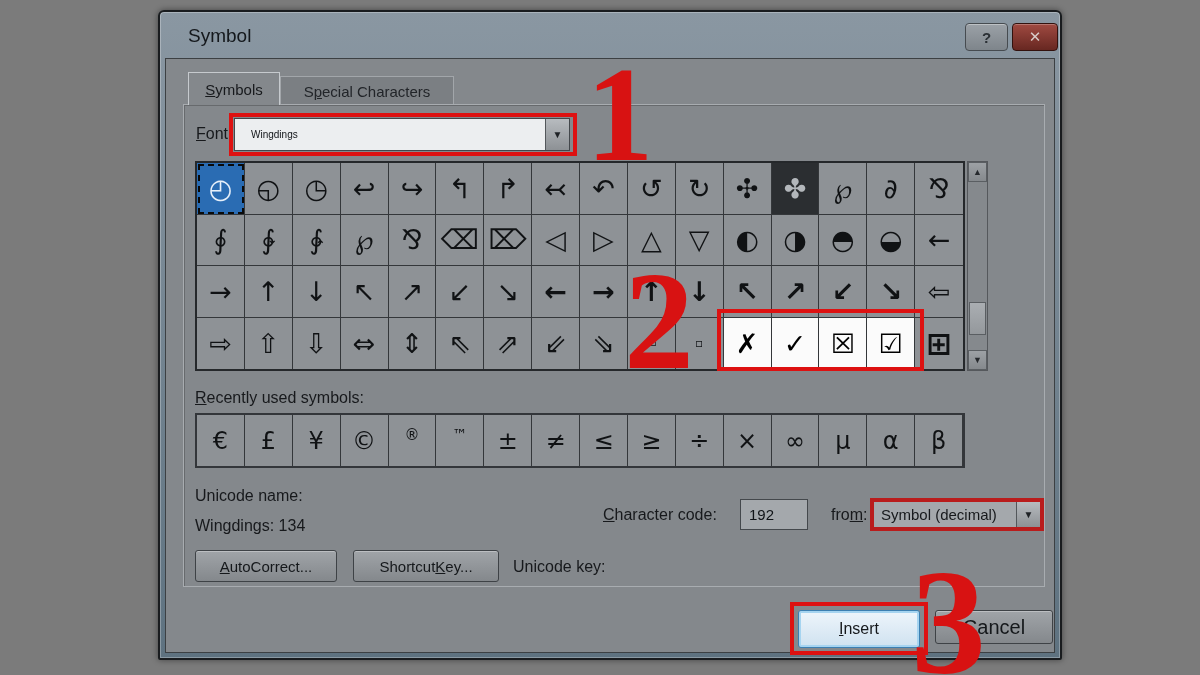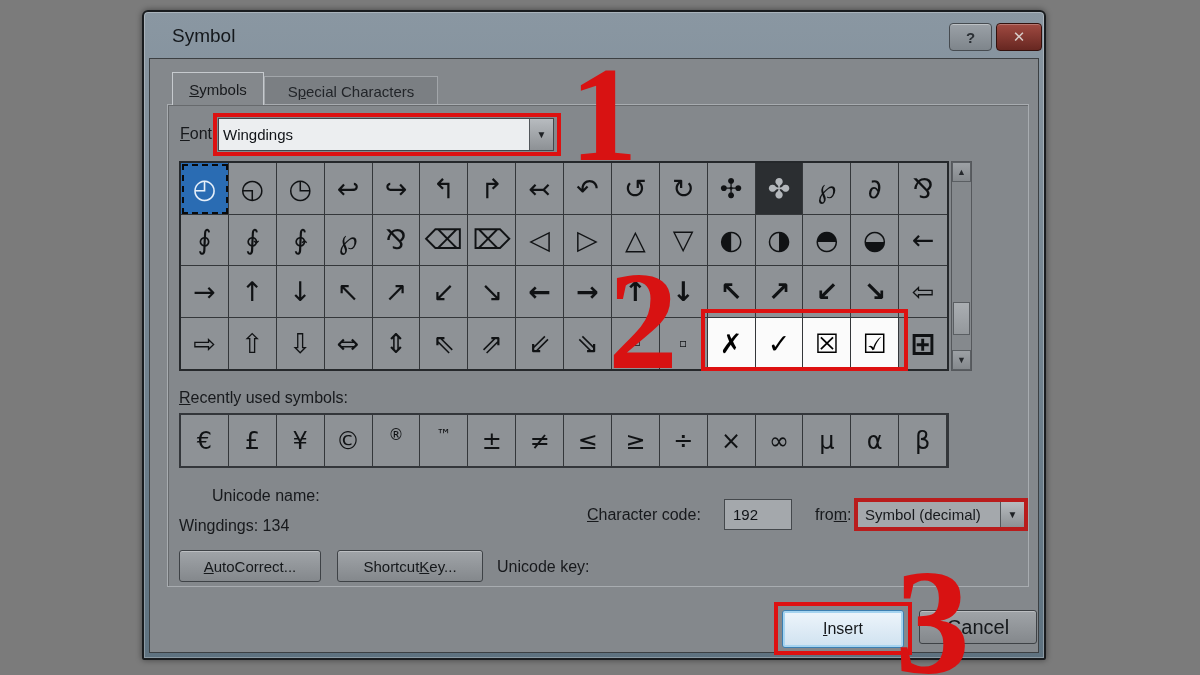--- a/index.html
+++ b/index.html
@@ -5,21 +5,21 @@
   * { margin:0; padding:0; box-sizing:border-box; }
   html,body { width:1200px; height:675px; }
   body {
     position:relative; overflow:hidden;
     background:#7b7b7b;
     font-family:"Liberation Sans","DejaVu Sans",sans-serif;
     color:#17191c;
   }
   
   .dialog {
-    position:absolute; left:142px; top:10px; width:904px; height:650px;
+    position:absolute; left:158px; top:10px; width:904px; height:650px;
     background:linear-gradient(#8a97a2,#5e7280);
     border:2px solid #191c1f; border-radius:6px 6px 2px 2px;
     box-shadow:inset 0 0 0 1px rgba(255,255,255,.28), 0 0 6px rgba(0,0,0,.45);
   }
   .titlebar { position:absolute; left:0; top:0; right:0; height:46px; }
   .title { position:absolute; left:28px; top:13px; font-size:19px; color:#14181c; }
   .caption-btn {
     position:absolute; top:11px; height:28px; border-radius:4px;
     display:flex; align-items:center; justify-content:center;
     font-size:15px; font-weight:bold; cursor:default;
@@ -55,21 +55,21 @@
   .tab-page {
     position:absolute; left:17px; top:45px; width:862px; height:483px; z-index:2;
     border:1px solid #a8acb0; box-shadow:inset 1px 1px 0 rgba(0,0,0,.22);
   }
   
   .lbl { position:absolute; font-size:16px; white-space:nowrap; }
   .font-combo {
     position:absolute; left:68px; top:59px; width:336px; height:33px;
     background:#eceef0; border:1px solid #43474b; display:flex; align-items:center;
   }
-  .font-combo .val { flex:1; padding-left:4px; font-size:15px; color:#101317; }
+  .font-combo .val { flex:1; padding-left:16px; font-size:10px; color:#101317; }
   .combo-btn {
     width:24px; height:100%; display:flex; align-items:center; justify-content:center;
     background:linear-gradient(#b7bbbf,#8d9195); border-left:1px solid #53575b;
     font-size:10px; color:#1e2125;
   }
   
   .grid-wrap {
     position:absolute; left:29px; top:102px; width:770px; height:210px;
     border:2px solid #25282b; background:#8e9296;
   }
@@ -431,21 +431,21 @@
           </div>
           <div class="cell">
             <span>α</span>
           </div>
           <div class="cell">
             <span>β</span>
           </div>
         </div>
     </div>
 
-    <div class="lbl" style="left:29px; top:428px;margin-left:33px;">Unicode name:</div>
+    <div class="lbl" style="left:29px; top:428px;">Unicode name:</div>
     <div class="lbl" style="left:29px; top:458px;">Wingdings: 134</div>
 
     <div class="lbl" style="left:437px; top:447px;"><u>C</u>haracter code:</div>
     <input class="char-input" value="192" style="">
     <div class="lbl" style="left:665px; top:447px;">fro<u>m</u>:</div>
     <div class="from-combo">
       <span class="val">Symbol (decimal)</span>
       <span class="combo-btn">
           <span>▼</span>
         </span>

